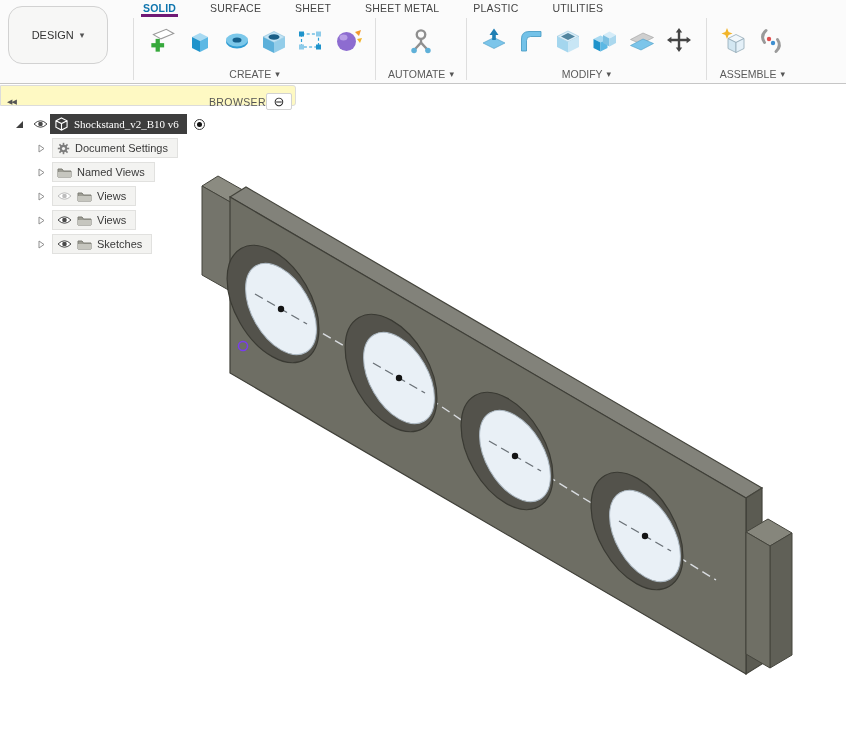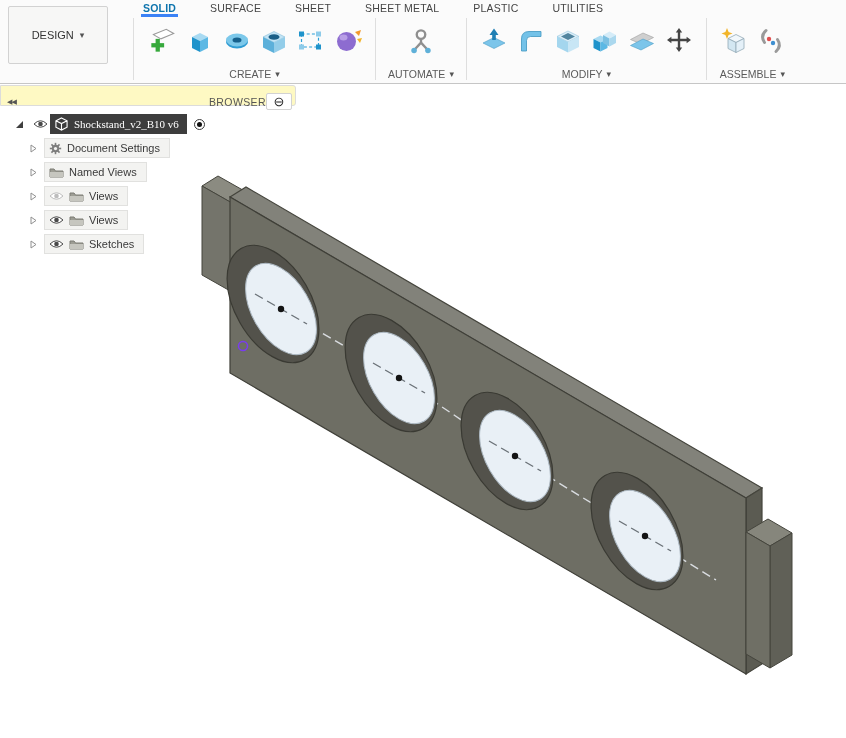--- a/index.html
+++ b/index.html
@@ -10,27 +10,27 @@
   }
   
   .viewport-svg{position:absolute;left:0;top:0;width:846px;height:738px;}
   
   .toolbar{
     position:absolute;left:0;top:0;width:846px;height:84px;background:#fbfbfb;
     border-bottom:1px solid #c6c6c6;z-index:5;
   }
   .design-btn{
     position:absolute;left:8px;top:6px;width:100px;height:58px;background:#f7f7f6;
-    border:1px solid #d2d2d2;border-radius:2px;display:flex;align-items:center;
+    border:1px solid #d2d2d2;border-radius:14px;display:flex;align-items:center;
     justify-content:center;gap:6px;font-size:11px;color:#333;cursor:default;
   }
   .caret{font-size:9px;color:#555;line-height:1;}
   .tabs{position:absolute;left:141px;top:0;height:17px;display:flex;gap:30px;}
   .tab{font-size:10.5px;color:#454545;padding:2px 2px 0 2px;letter-spacing:.2px;}
-  .tab.active{color:#0d74ad;font-weight:bold;border-bottom:3px solid #3b82f6;}
+  .tab.active{color:#0d74ad;font-weight:bold;border-bottom:3px solid #701a75;}
   .groups{position:absolute;left:132px;top:15px;right:2px;height:68px;display:flex;align-items:stretch;}
   .vsep{width:1px;background:#dedede;margin:3px 1px;}
   .tgroup{display:flex;flex-direction:column;align-items:center;padding:1px 11px 3px 11px;}
   .ticons{flex:1;display:flex;align-items:center;gap:7px;}
   .ticon{display:block;}
   .tlabel{font-size:10.5px;color:#5a5a5a;display:flex;align-items:center;gap:4px;padding-top:2px;}
   
   .browser{position:absolute;left:0;top:85px;width:296px;z-index:4;}
   .browser-header{
     height:21px;background:#fef9c3;border:1px solid #dcdcdb;display:flex;align-items:center;
@@ -39,21 +39,21 @@
   .collapse-arrows{font-size:7px;color:#555;letter-spacing:-1px;margin-right:6px;}
   .browser-title{font-size:10.5px;color:#555;letter-spacing:.4px;flex:1;}
   .minus-btn{
     width:26px;height:17px;background:#fff;border:1px solid #d2d2d2;border-radius:2px;
     display:flex;align-items:center;justify-content:center;font-size:13px;color:#222;line-height:1;
   }
   .tree{padding:6px 0 0 0;}
   .trow{display:flex;align-items:center;height:24px;}
   .trow .arrow{width:22px;display:flex;justify-content:center;}
   .root-row{padding-left:8px;font-family:Liberation Serif, serif;}
-  .child-row{padding-left:22px;}
+  .child-row{padding-left:30px;}
   .eye-cell{width:20px;display:flex;justify-content:center;}
   .root-chip{
     display:inline-flex;align-items:center;gap:6px;background:#3d3d3d;color:#fff;
     height:20px;padding:0 8px 0 5px;font-size:11px;white-space:nowrap;
   }
   .radio{width:11px;height:11px;border:1.5px solid #3a3a3a;border-radius:50%;margin-left:7px;
     display:inline-flex;align-items:center;justify-content:center;background:#fff;}
   .radio-dot{width:5px;height:5px;border-radius:50%;background:#111;}
   .pill{
     display:inline-flex;align-items:center;gap:5px;height:20px;padding:0 9px 0 4px;

